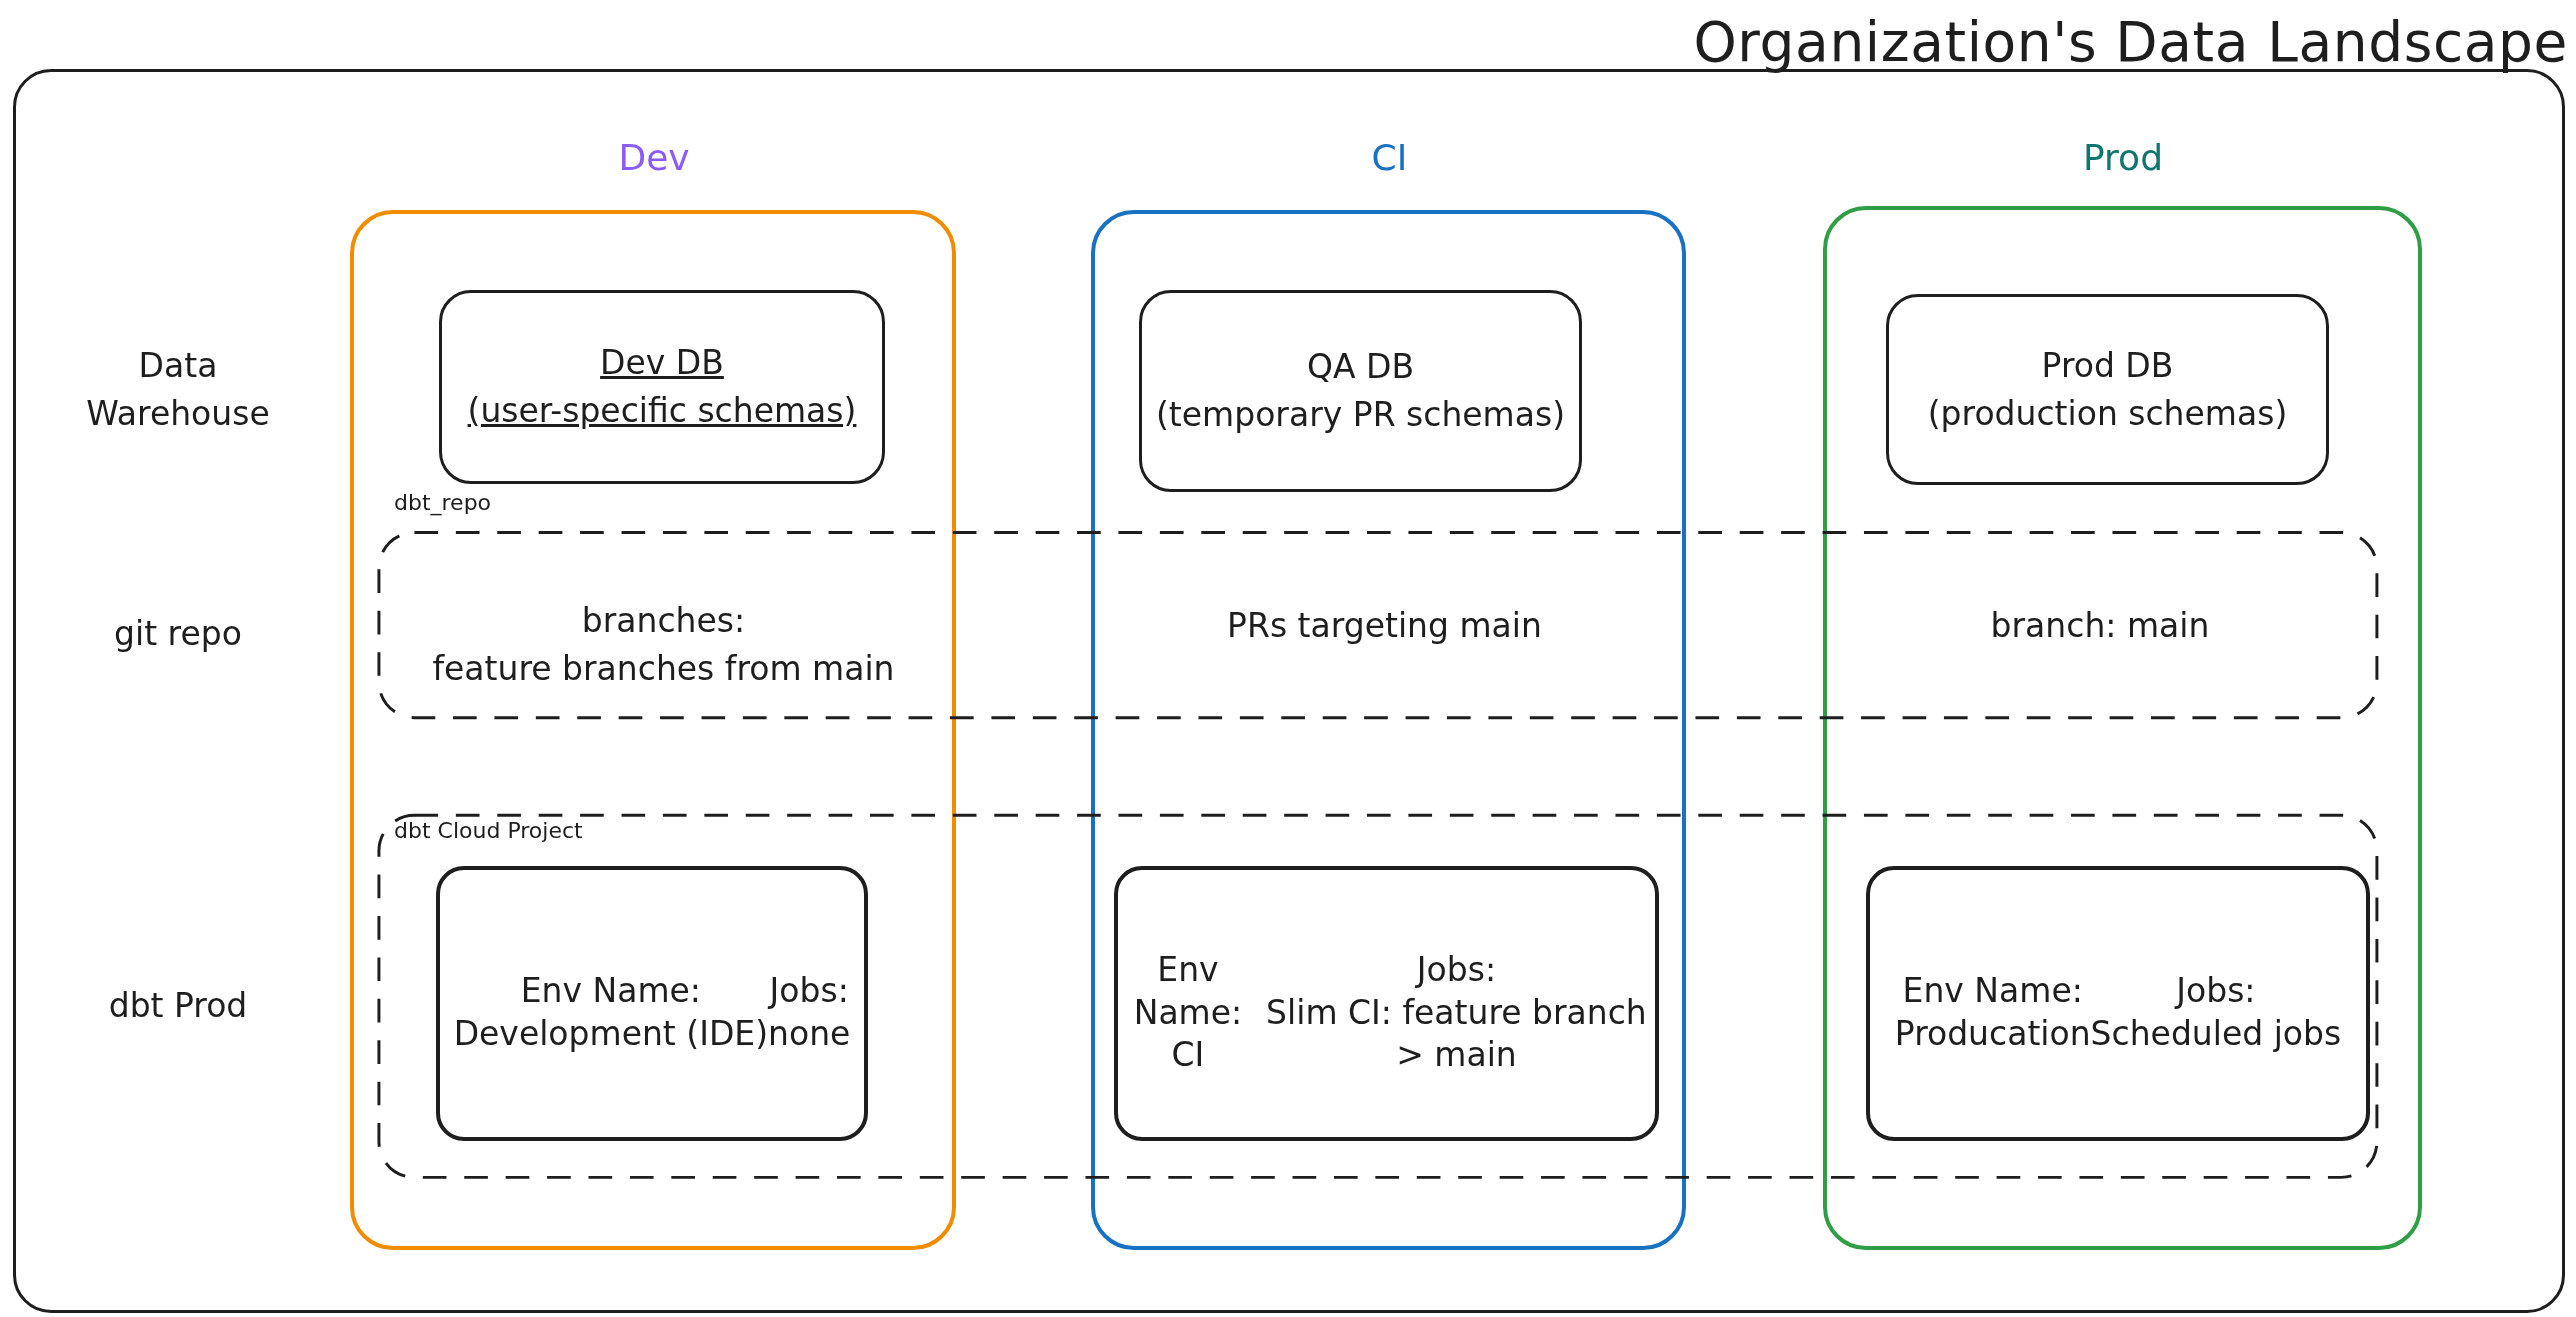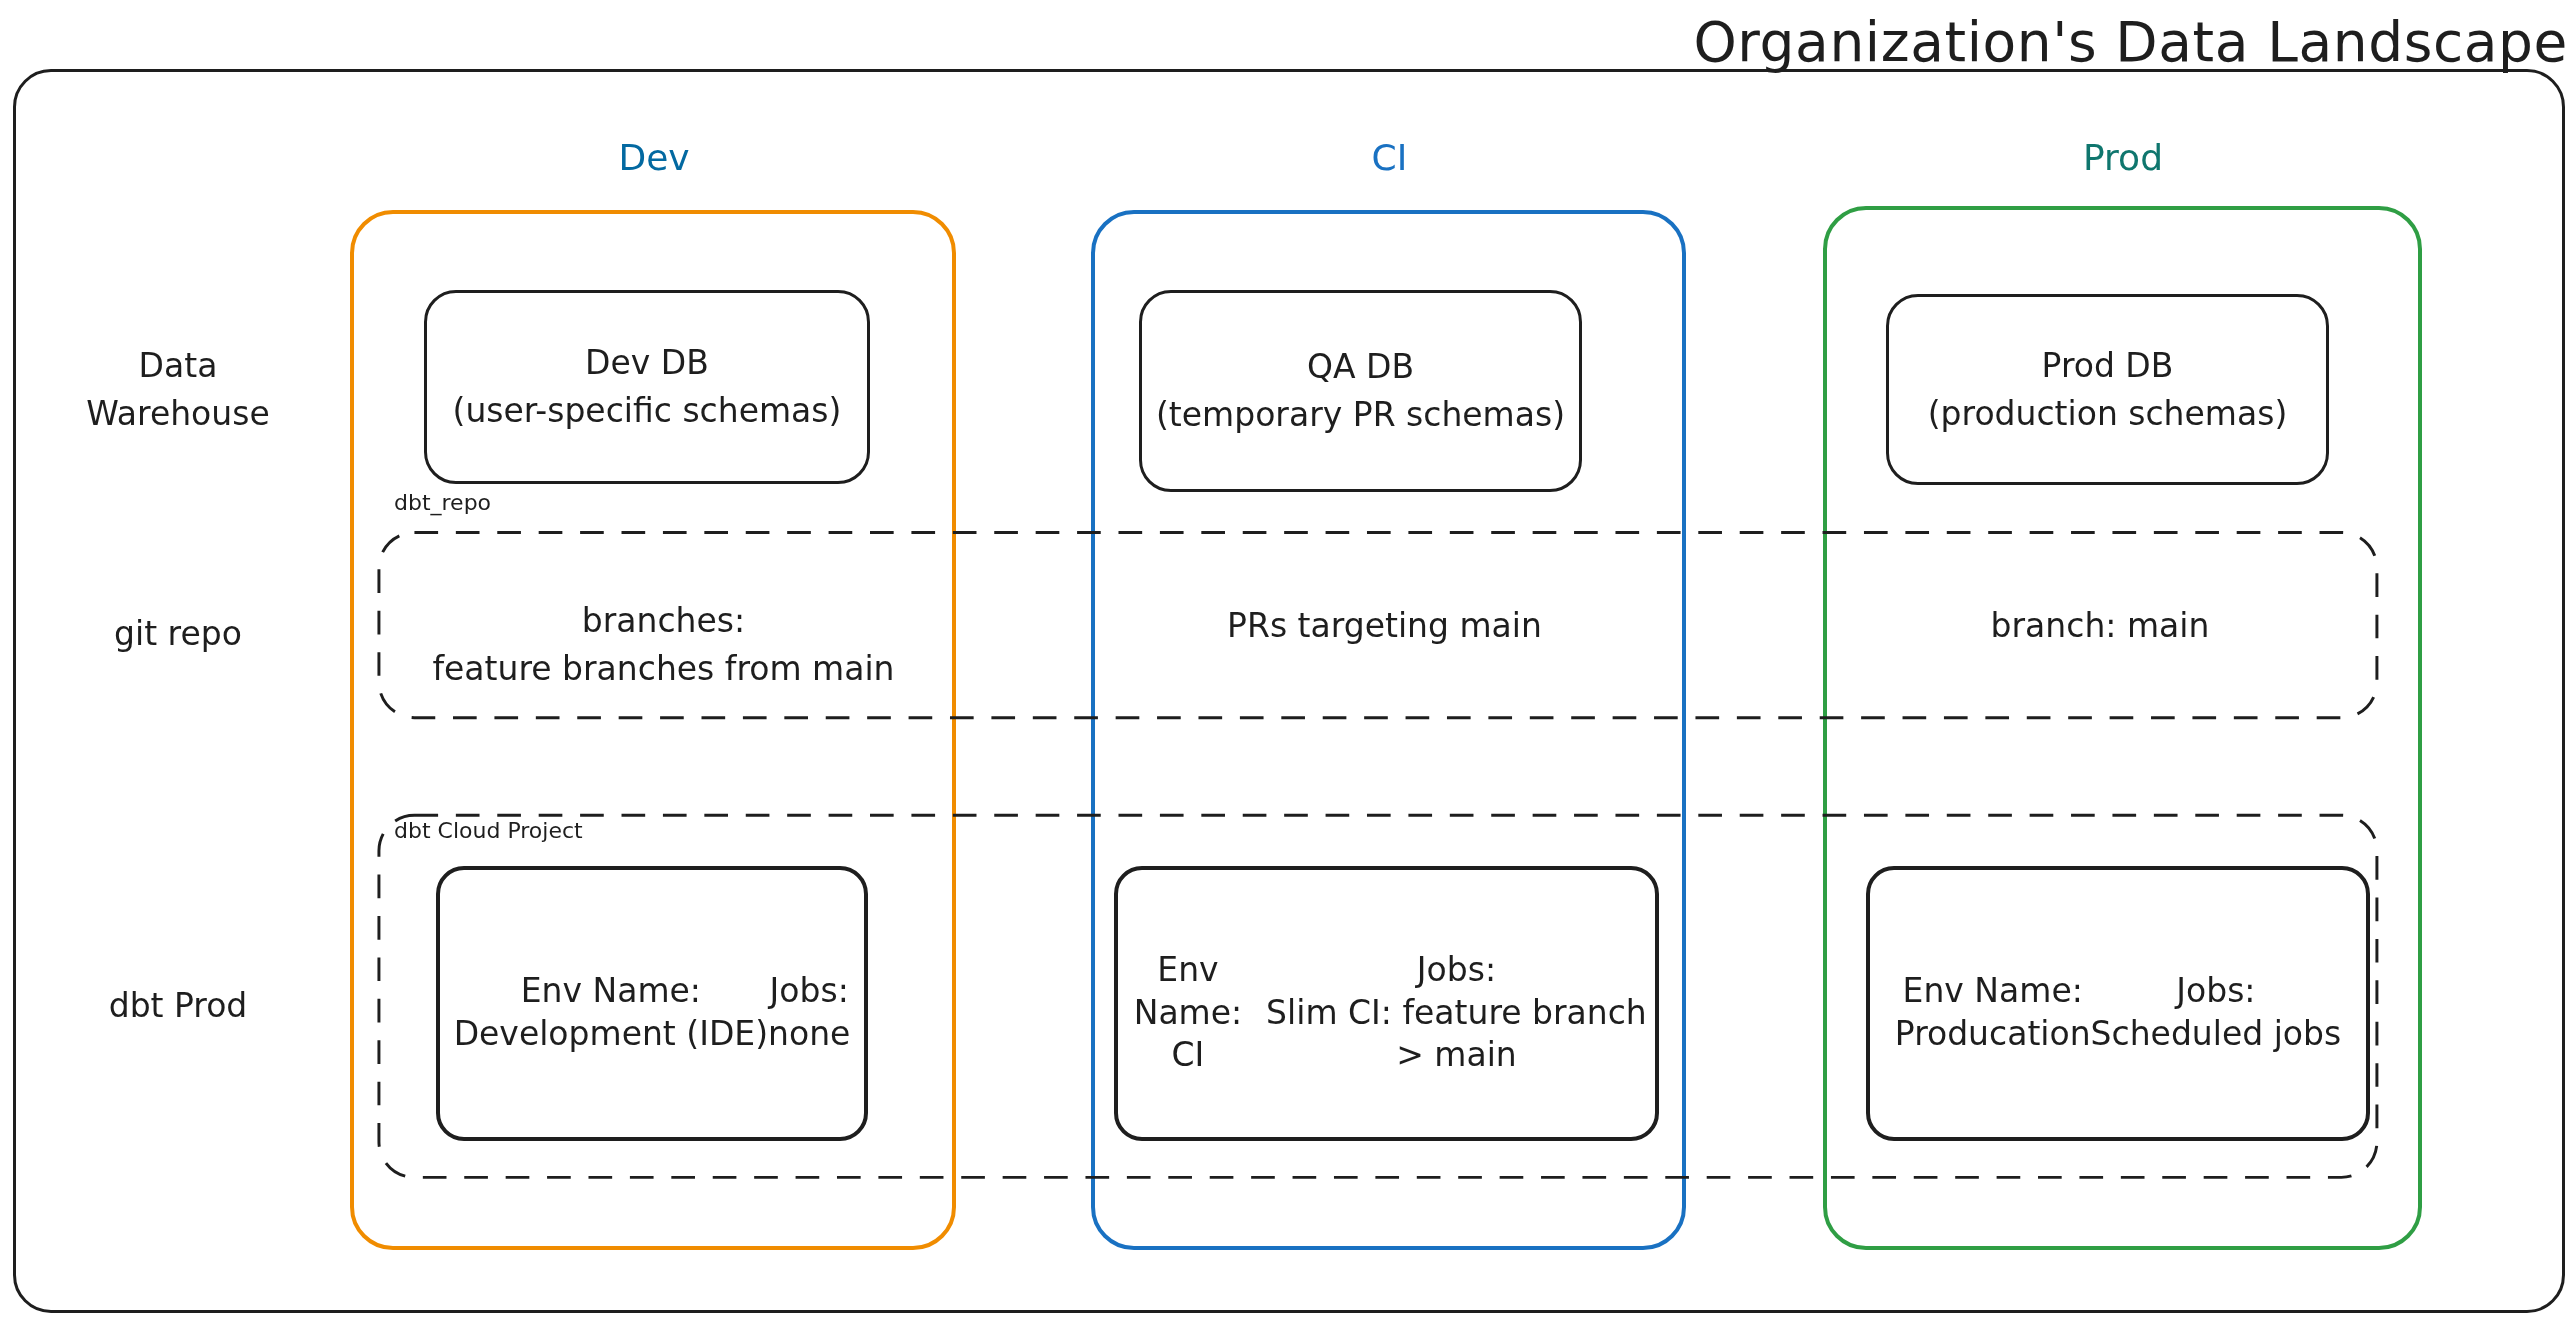--- a/index.html
+++ b/index.html
@@ -56,34 +56,34 @@
 </style>
 </head>
 <body>
 
 <div class="canvas">
 
   <div class="abs title">Organization's Data Landscape</div>
 
   <div class="abs outer-frame"></div>
 
-  <div class="abs col-header" style="left: 350px; width: 608px; color: #0369a1;">Dev</div>
+  <div class="abs col-header" style="left: 350px; width: 608px; color: #8b5cf6;">Dev</div>
   <div class="abs col-header" style="left: 1091px; width: 597px; color: rgb(25, 113, 194);">CI</div>
   <div class="abs col-header" style="left: 1823px; width: 600px; color: #0f766e;">Prod</div>
 
   <div class="abs col-box" style="left: 350px; top: 210px; width: 598px; height: 1032px; border-color: rgb(240, 140, 0);"></div>
   <div class="abs col-box" style="left: 1091px; top: 210px; width: 587px; height: 1032px; border-color: rgb(25, 113, 194);"></div>
   <div class="abs col-box" style="left: 1823px; top: 206px; width: 591px; height: 1036px; border-color: rgb(47, 158, 68);"></div>
 
   <div class="abs row-label pre" style="top:323px;">Data
 Warehouse</div>
   <div class="abs row-label" style="top:610px;">git repo</div>
   <div class="abs row-label" style="top:982px;">dbt Prod</div>
 
-  <div class="abs solid-box pre" style="left:424px;top:271px;width:440px;height:188px;">Dev DB
+  <div class="abs solid-box pre" style="left:439px;top:271px;width:440px;height:188px;text-decoration:underline;">Dev DB
 (user-specific schemas)</div>
   <div class="abs solid-box pre" style="left:1139px;top:271px;width:437px;height:196px;">QA DB
 (temporary PR schemas)</div>
   <div class="abs solid-box pre" style="left:1886px;top:275px;width:437px;height:185px;">Prod DB
 (production schemas)</div>
 
   <svg class="overlay" width="2576" height="1317" viewBox="0 0 4353 2226">
     <rect x="640" y="900" width="3377" height="313" rx="60" fill="none" stroke="#1e1e1e" stroke-width="5" stroke-dasharray="40 30"></rect>
     <rect x="640" y="1378" width="3377" height="612" rx="60" fill="none" stroke="#1e1e1e" stroke-width="5" stroke-dasharray="40 30"></rect>
   </svg>

